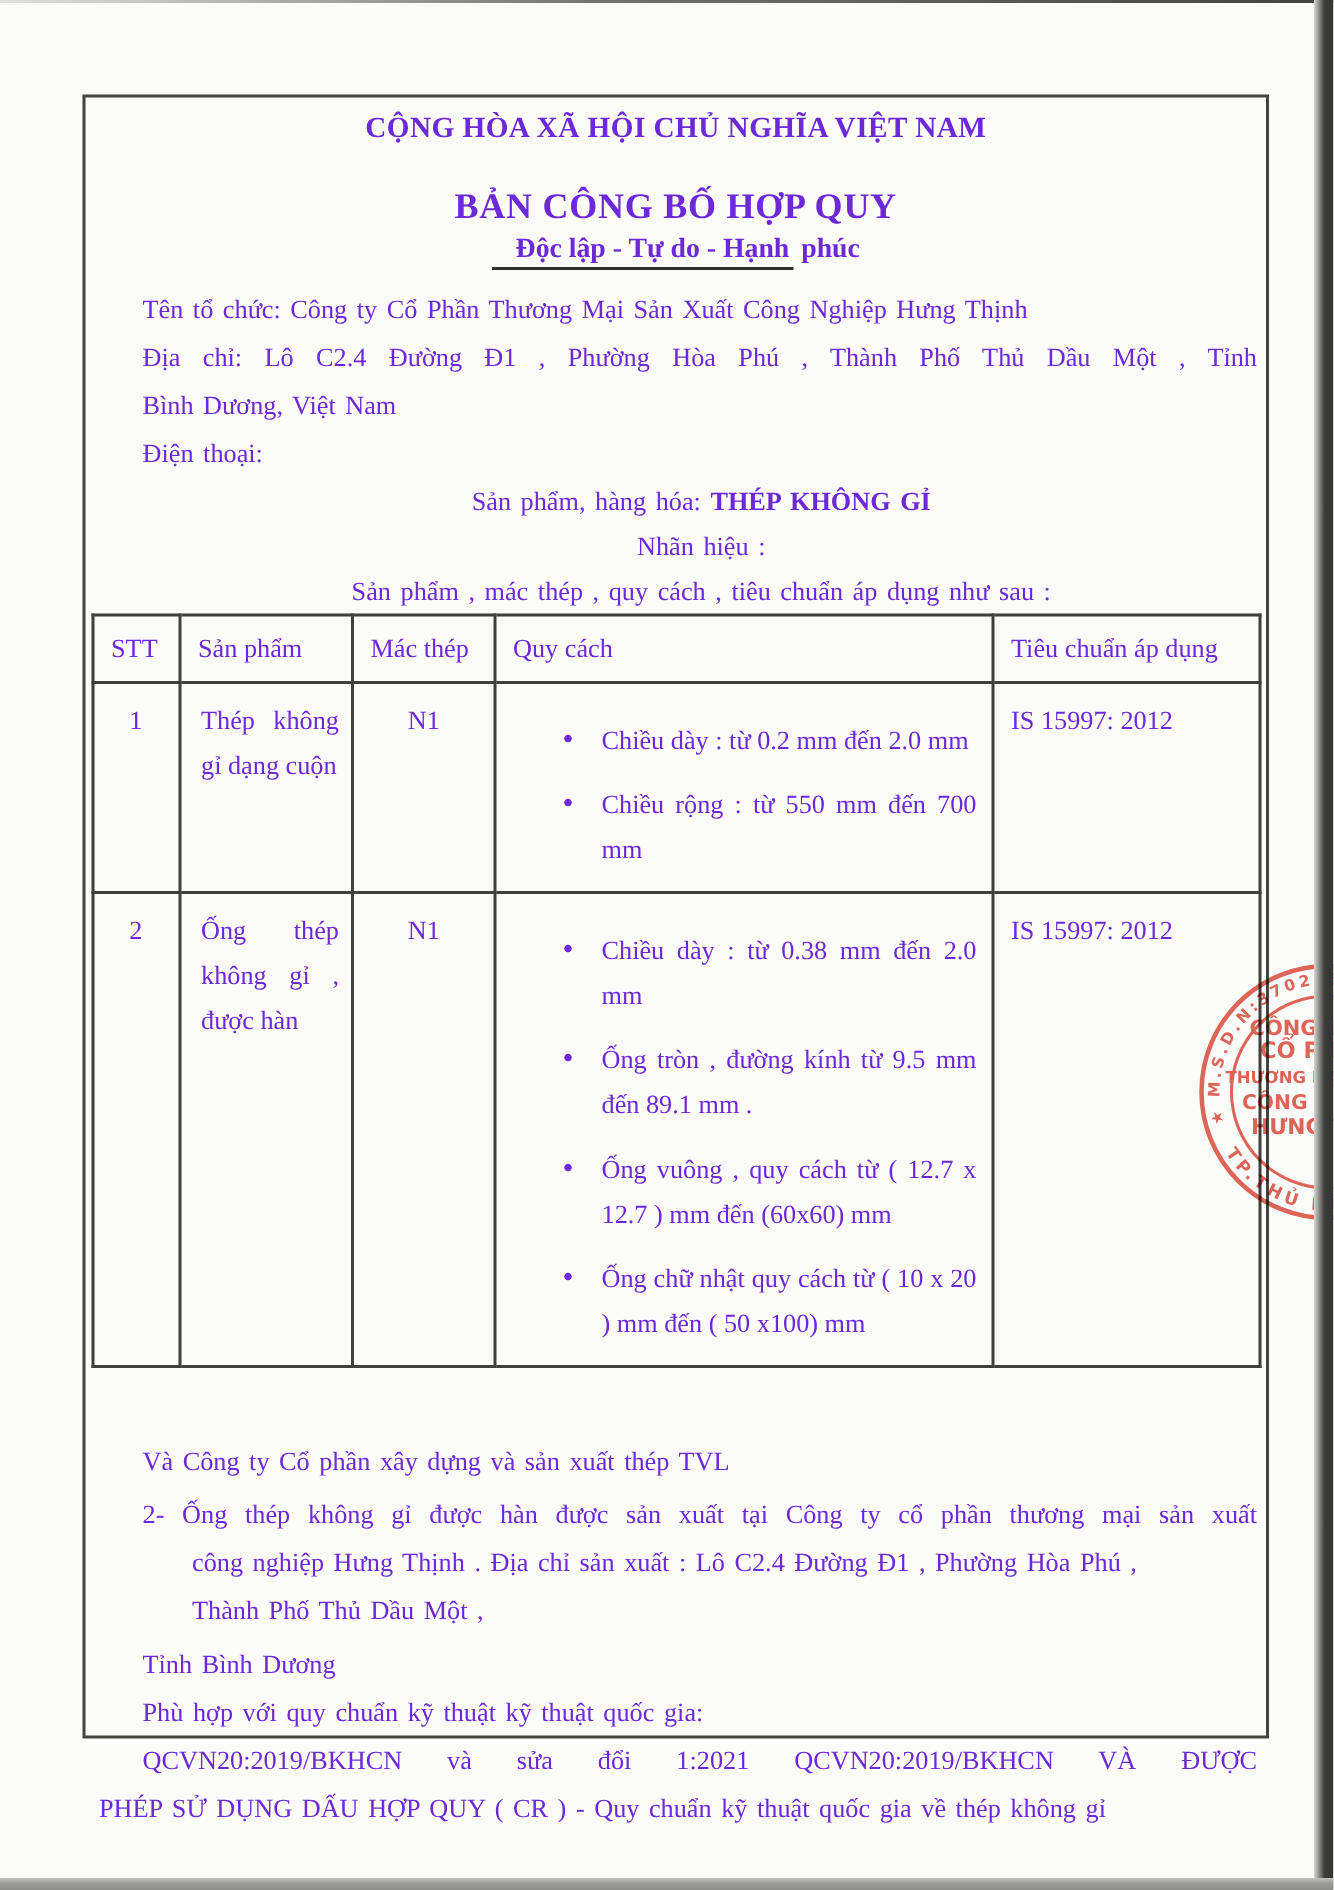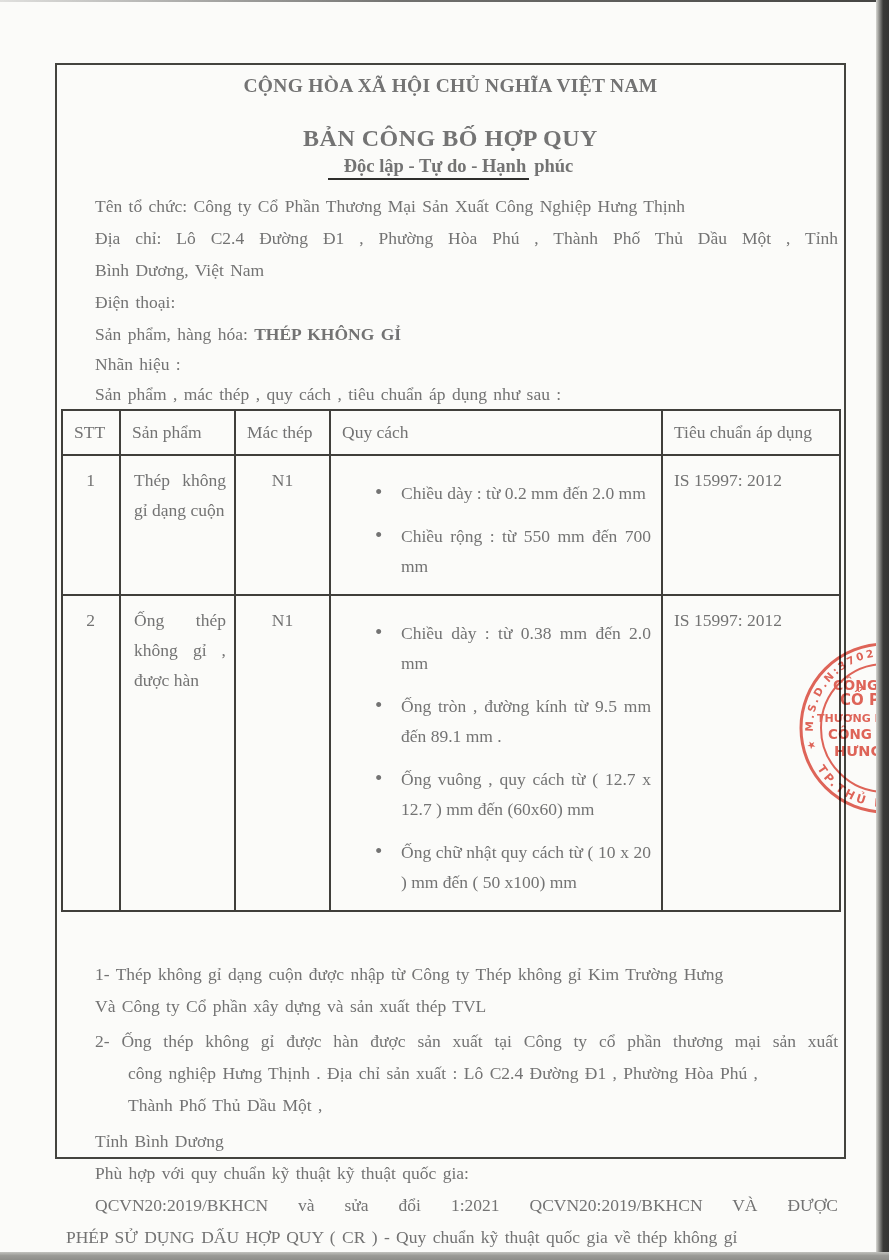--- a/index.html
+++ b/index.html
@@ -1,20 +1,20 @@
 <!DOCTYPE html>
 <html><head>
 <meta charset="utf-8">
 <style>
   html,body { margin:0; padding:0; background:#e8e8e6; }
   .page {
     position:relative; width:889px; height:1260px;
     background:#fbfbf9; overflow:hidden;
     font-family:"Liberation Serif","DejaVu Serif",serif;
-    color:#737373;
+    color:#6d28d9;
   }
   
   .scan-top-line { position:absolute; left:0; top:0; width:100%; height:2px;
     background:linear-gradient(to right, rgba(70,70,68,.15), rgba(55,55,53,.7) 45%, rgba(48,48,46,.9)); }
   .scan-right-strip { position:absolute; top:0; left:876px; width:13px; height:100%;
     background:linear-gradient(to right,#d8d8d4 0%,#8f8f8b 25%,#3a3a38 55%,#343432 100%); z-index:30; }
   .scan-bottom-strip { position:absolute; left:0; top:1252px; width:100%; height:8px;
     background:linear-gradient(to bottom,#c2c2be,#9a9a96 45%,#8e8e8a); z-index:30; }
 
   .frame { position:absolute; left:55px; top:63px; width:787px; height:1092px;
@@ -25,21 +25,21 @@
   .nat-line1 { margin-top:8px; font-size:19.5px; font-weight:bold; line-height:26px; letter-spacing:.3px; }
   .motto { line-height:27px; font-size:18.5px; font-weight:bold; }
   .motto .u { border-bottom:2.5px solid #2e2e2c; padding:0 3px 2px 16px; }
   .motto .tail { margin-left:5px; }
   .doc-title { margin-top:24px; font-size:24px; font-weight:bold; line-height:30px; letter-spacing:.5px; }
   .doc-number { margin-top:26px; font-size:18px; line-height:26px; }
 
   .bodyline { font-size:17.5px; line-height:32px; white-space:nowrap; margin-left:34px; word-spacing:2px; }
   .org-block { margin-top:10px; }
   .prod-block { margin-top:1px; }
-  .prod-block .bodyline { line-height:30px; }
+  .prod-block .bodyline { line-height:30px;text-align:center; }
   .stretch { white-space:normal; text-align:justify; text-align-last:justify; width:743px; }
 
   table.prod { border-collapse:collapse; table-layout:fixed; width:778px; margin-top:0; }
   table.prod th, table.prod td { border:2px solid #403f3b; font-weight:normal; font-size:17.5px; }
   table.prod th { height:43px; vertical-align:middle; text-align:left; padding:0 0 0 11px; }
   th.c-stt, td.c-stt { text-align:center; padding-left:0; }
   td { vertical-align:top; line-height:30px; }
   td.c-stt { padding-top:9px; }
   td.c-sp { padding:9px 8px 0 13px; text-align:justify; }
   td.c-mt { text-align:center; padding-top:9px; }
@@ -126,21 +126,20 @@
               <li>Ống vuông , quy cách từ ( 12.7 x 12.7 ) mm đến (60x60) mm</li>
               <li>Ống chữ nhật quy cách từ ( 10 x 20 ) mm đến ( 50 x100) mm</li>
             </ul>
           </td>
           <td class="c-tc">IS 15997: 2012</td>
         </tr>
       </tbody>
         </table>
 
       <div class="notes">
-        <div class="bodyline">1- Thép không gỉ dạng cuộn được nhập từ Công ty Thép không gỉ Kim Trường Hưng</div>
         <div class="bodyline">Và Công ty Cổ phần xây dựng và sản xuất thép TVL</div>
         <div class="bodyline stretch" style="margin-top:3px">2- Ống thép không gỉ được hàn được sản xuất tại Công ty cổ phần thương mại sản xuất</div>
         <div class="bodyline hang">công nghiệp Hưng Thịnh . Địa chỉ sản xuất : Lô C2.4 Đường Đ1 , Phường Hòa Phú ,</div>
         <div class="bodyline hang">Thành Phố Thủ Dầu Một ,</div>
         <div class="bodyline" style="margin-top:4px">Tỉnh Bình Dương</div>
         <div class="bodyline">Phù hợp với quy chuẩn kỹ thuật kỹ thuật quốc gia:</div>
         <div class="bodyline stretch">QCVN20:2019/BKHCN và sửa đổi 1:2021 QCVN20:2019/BKHCN VÀ ĐƯỢC</div>
         <div class="bodyline qcvn2">PHÉP SỬ DỤNG DẤU HỢP QUY ( CR ) -  Quy chuẩn kỹ thuật quốc gia về thép không gỉ</div>
       </div>
 

